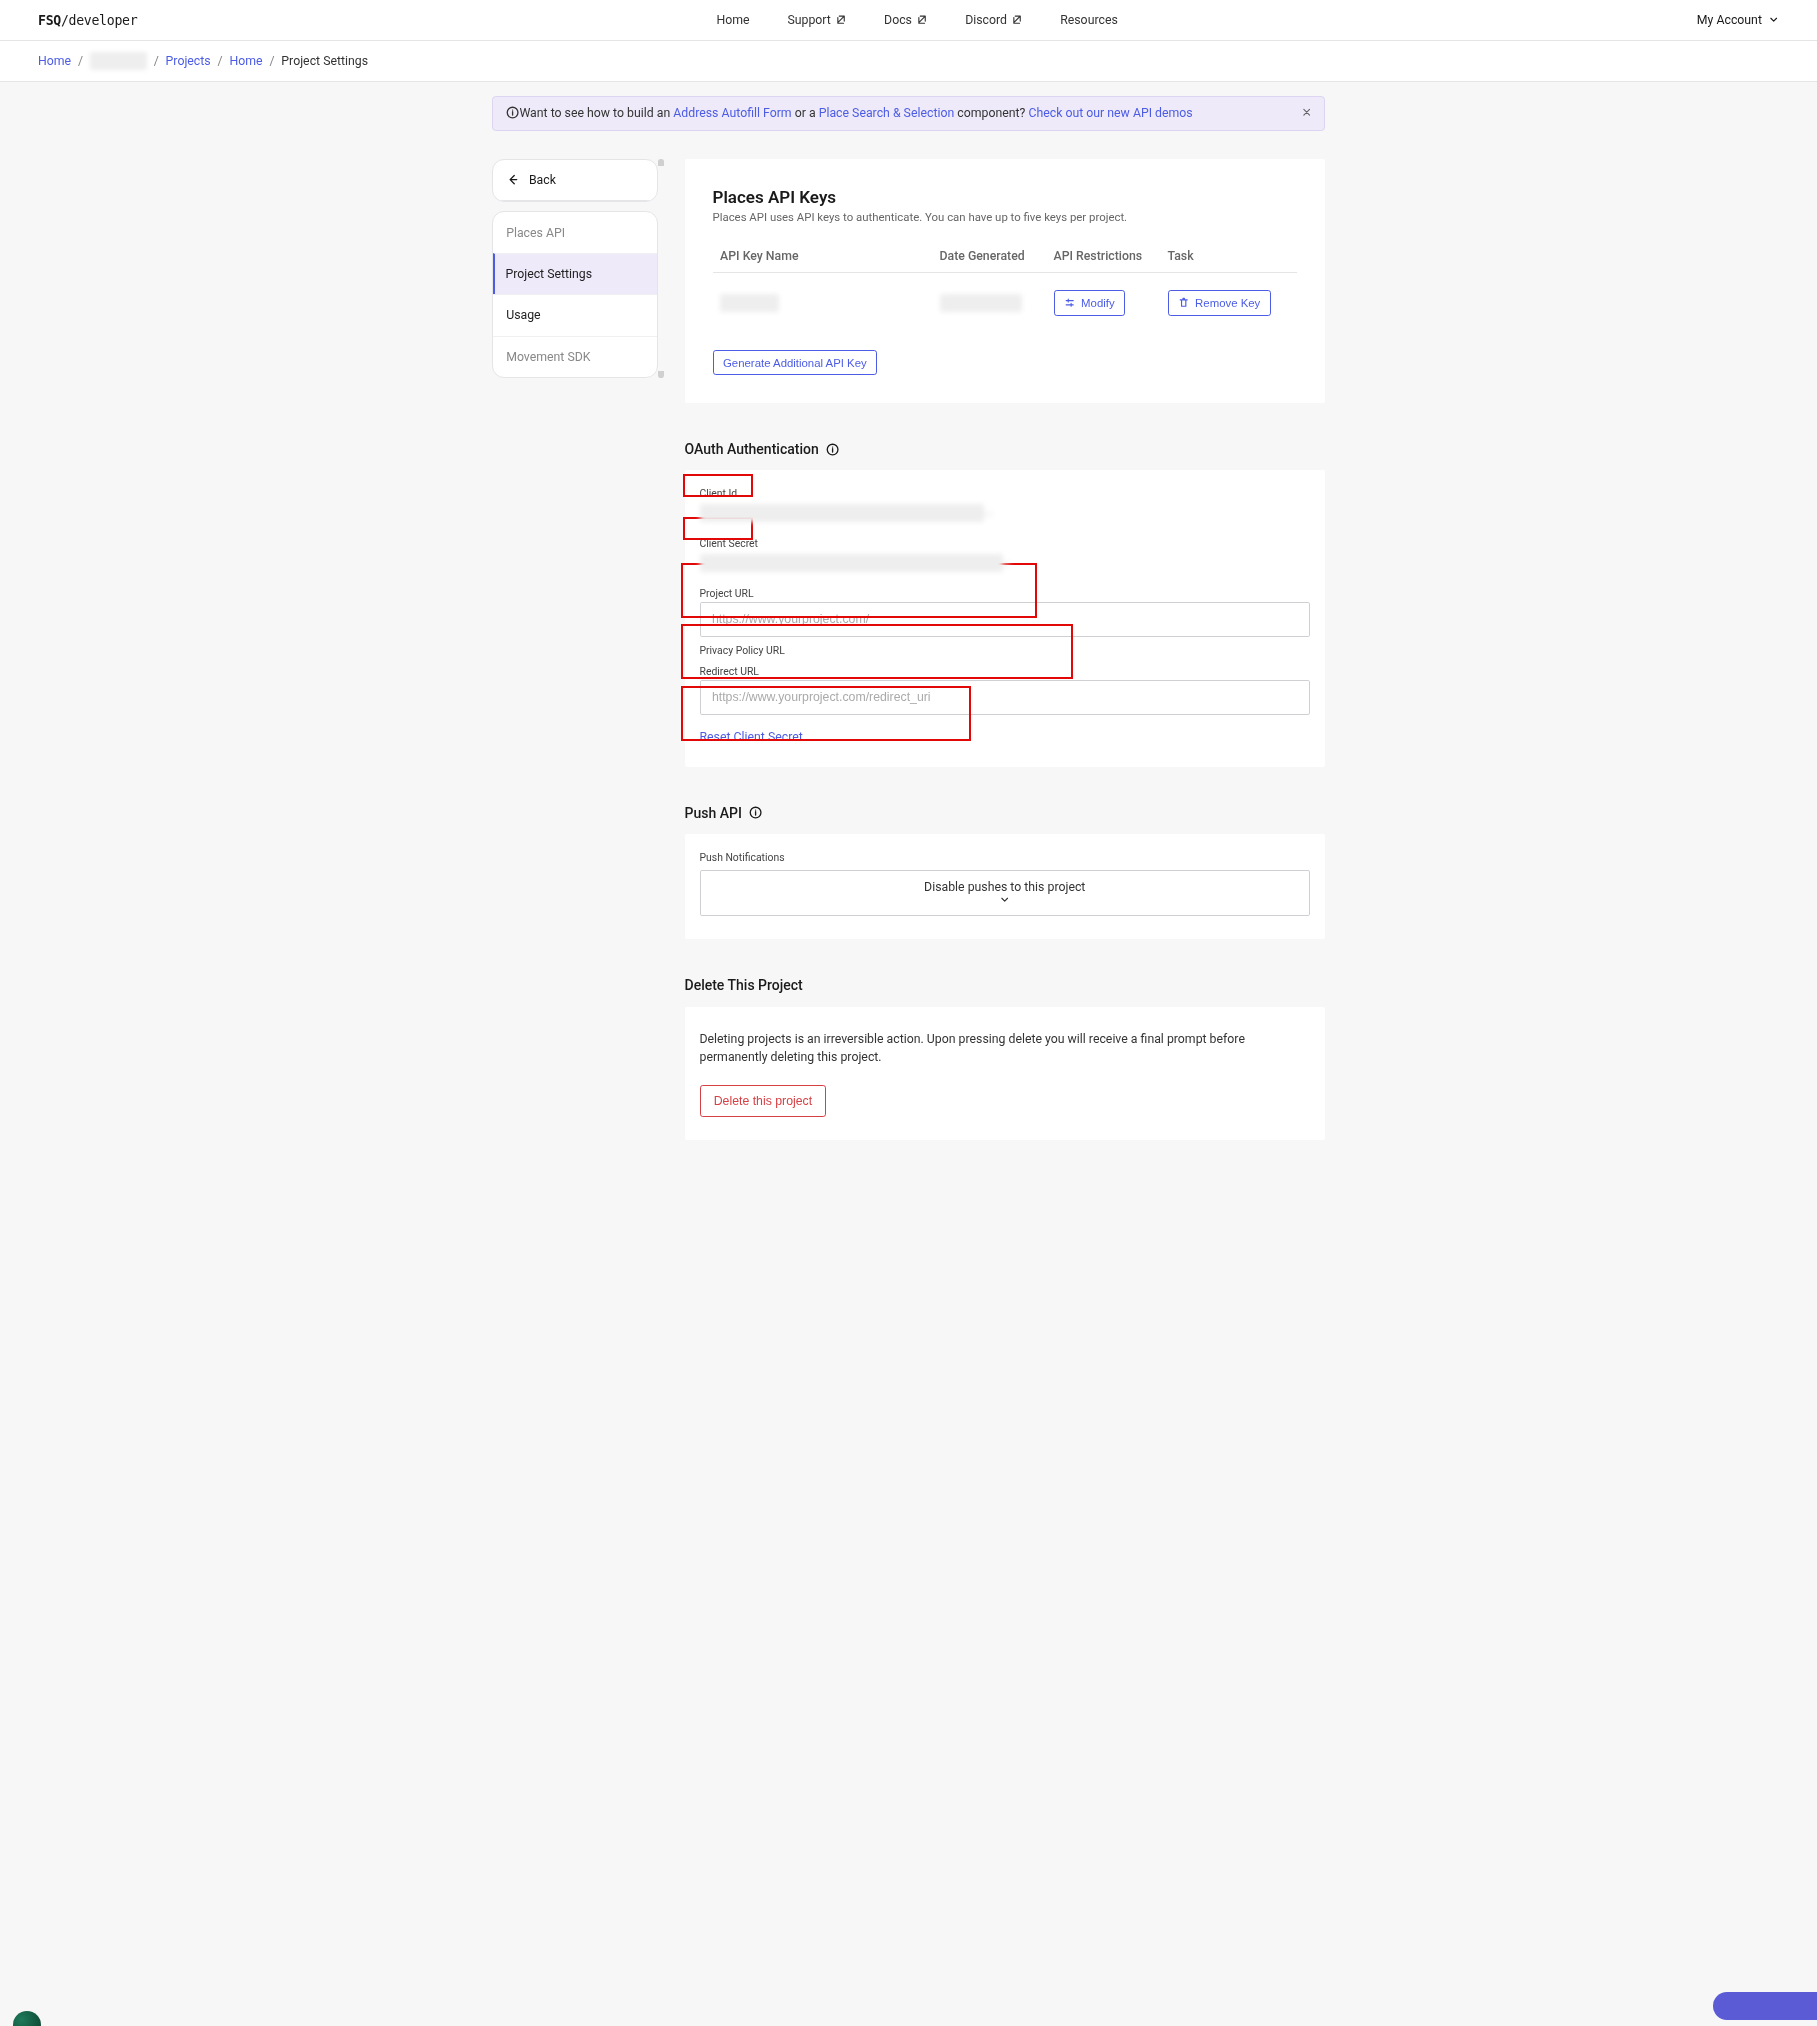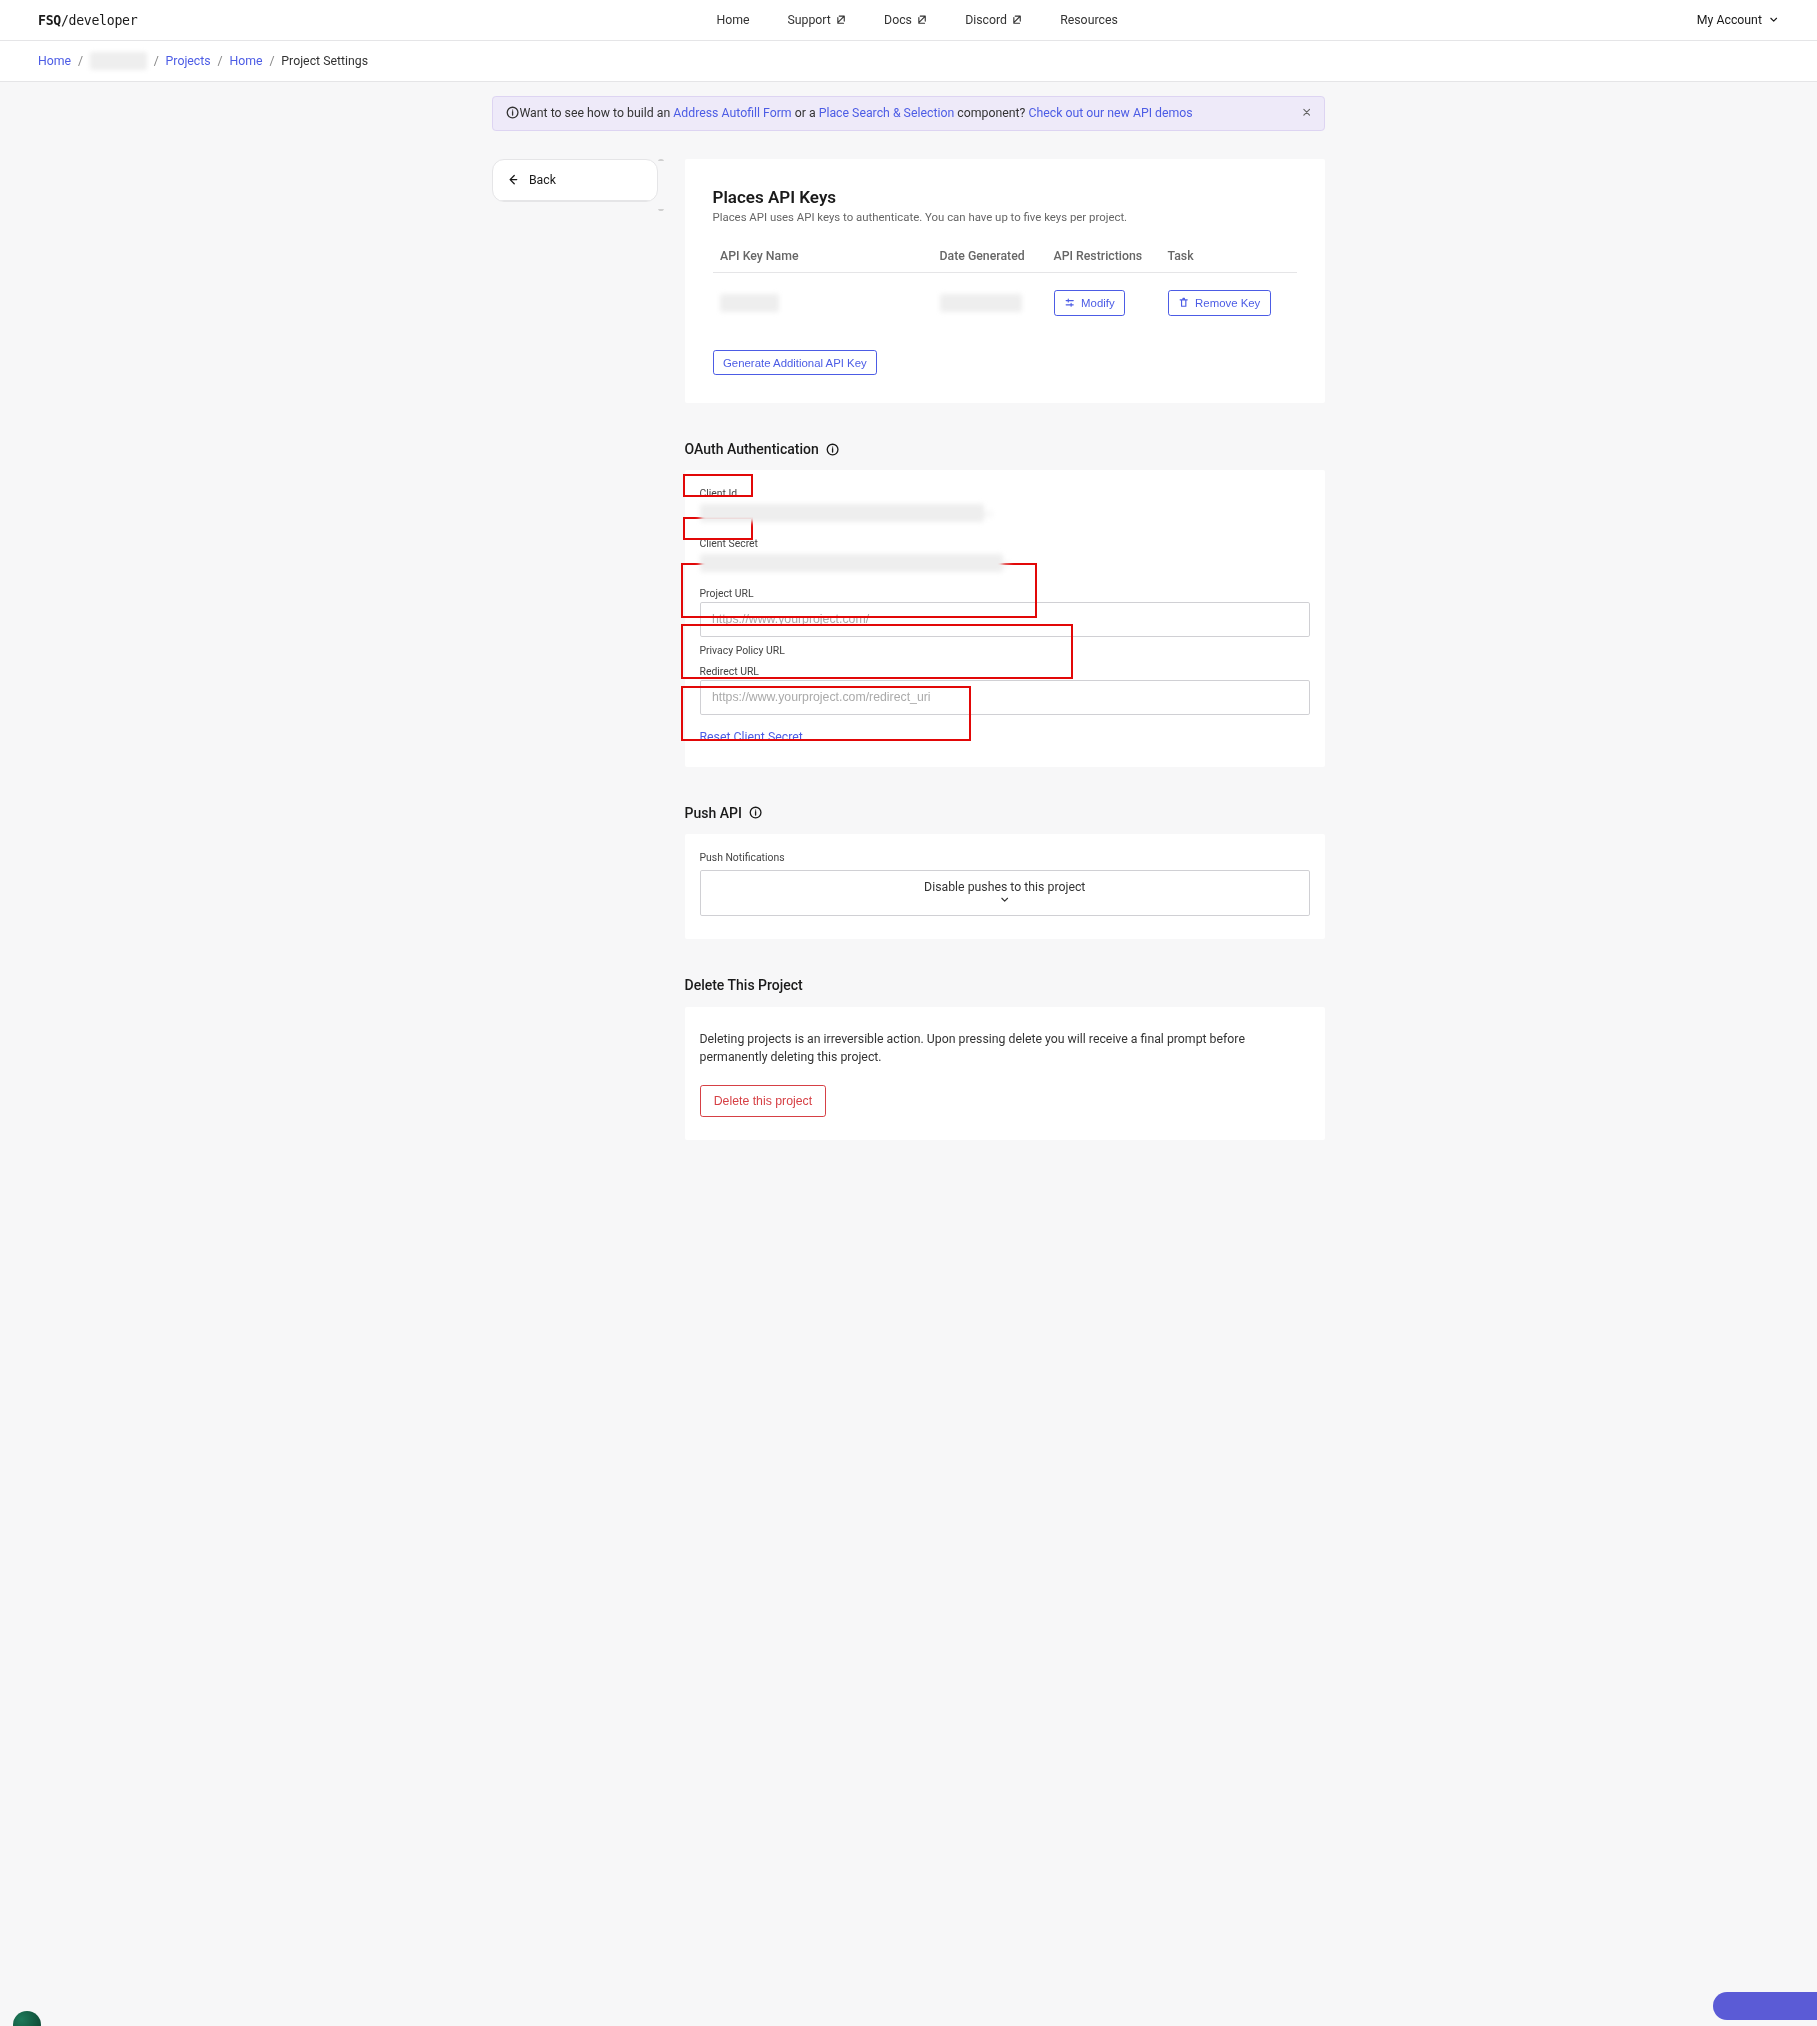--- a/index.html
+++ b/index.html
@@ -200,20 +200,26 @@
         <div class="side-scroll">
           <div class="side-box">
             <div class="side-back">
               <svg width="13.2" height="13.2" viewBox="0 0 16 16">
                   <path d="M10 3l-5 5 5 5M5 8h8"></path>
                 </svg>
               <span>Back</span>
             </div>
           </div>
           <div class="side-sep"></div>
+          <div class="side-box">
+            <div class="side-item"><span>Places API</span></div>
+            <div class="side-item active"><span>Project Settings</span></div>
+            <div class="side-item enabled"><span>Usage</span></div>
+            <div class="side-item"><span>Movement SDK</span></div>
+          </div>
         </div>
       </div>
 
       <div class="main-col">
 
         <div class="card">
           <div class="section-heading">Places API Keys</div>
           <div class="section-sub">Places API uses API keys to authenticate. You can have up to five keys per project.</div>
 
           <div class="tbl">

